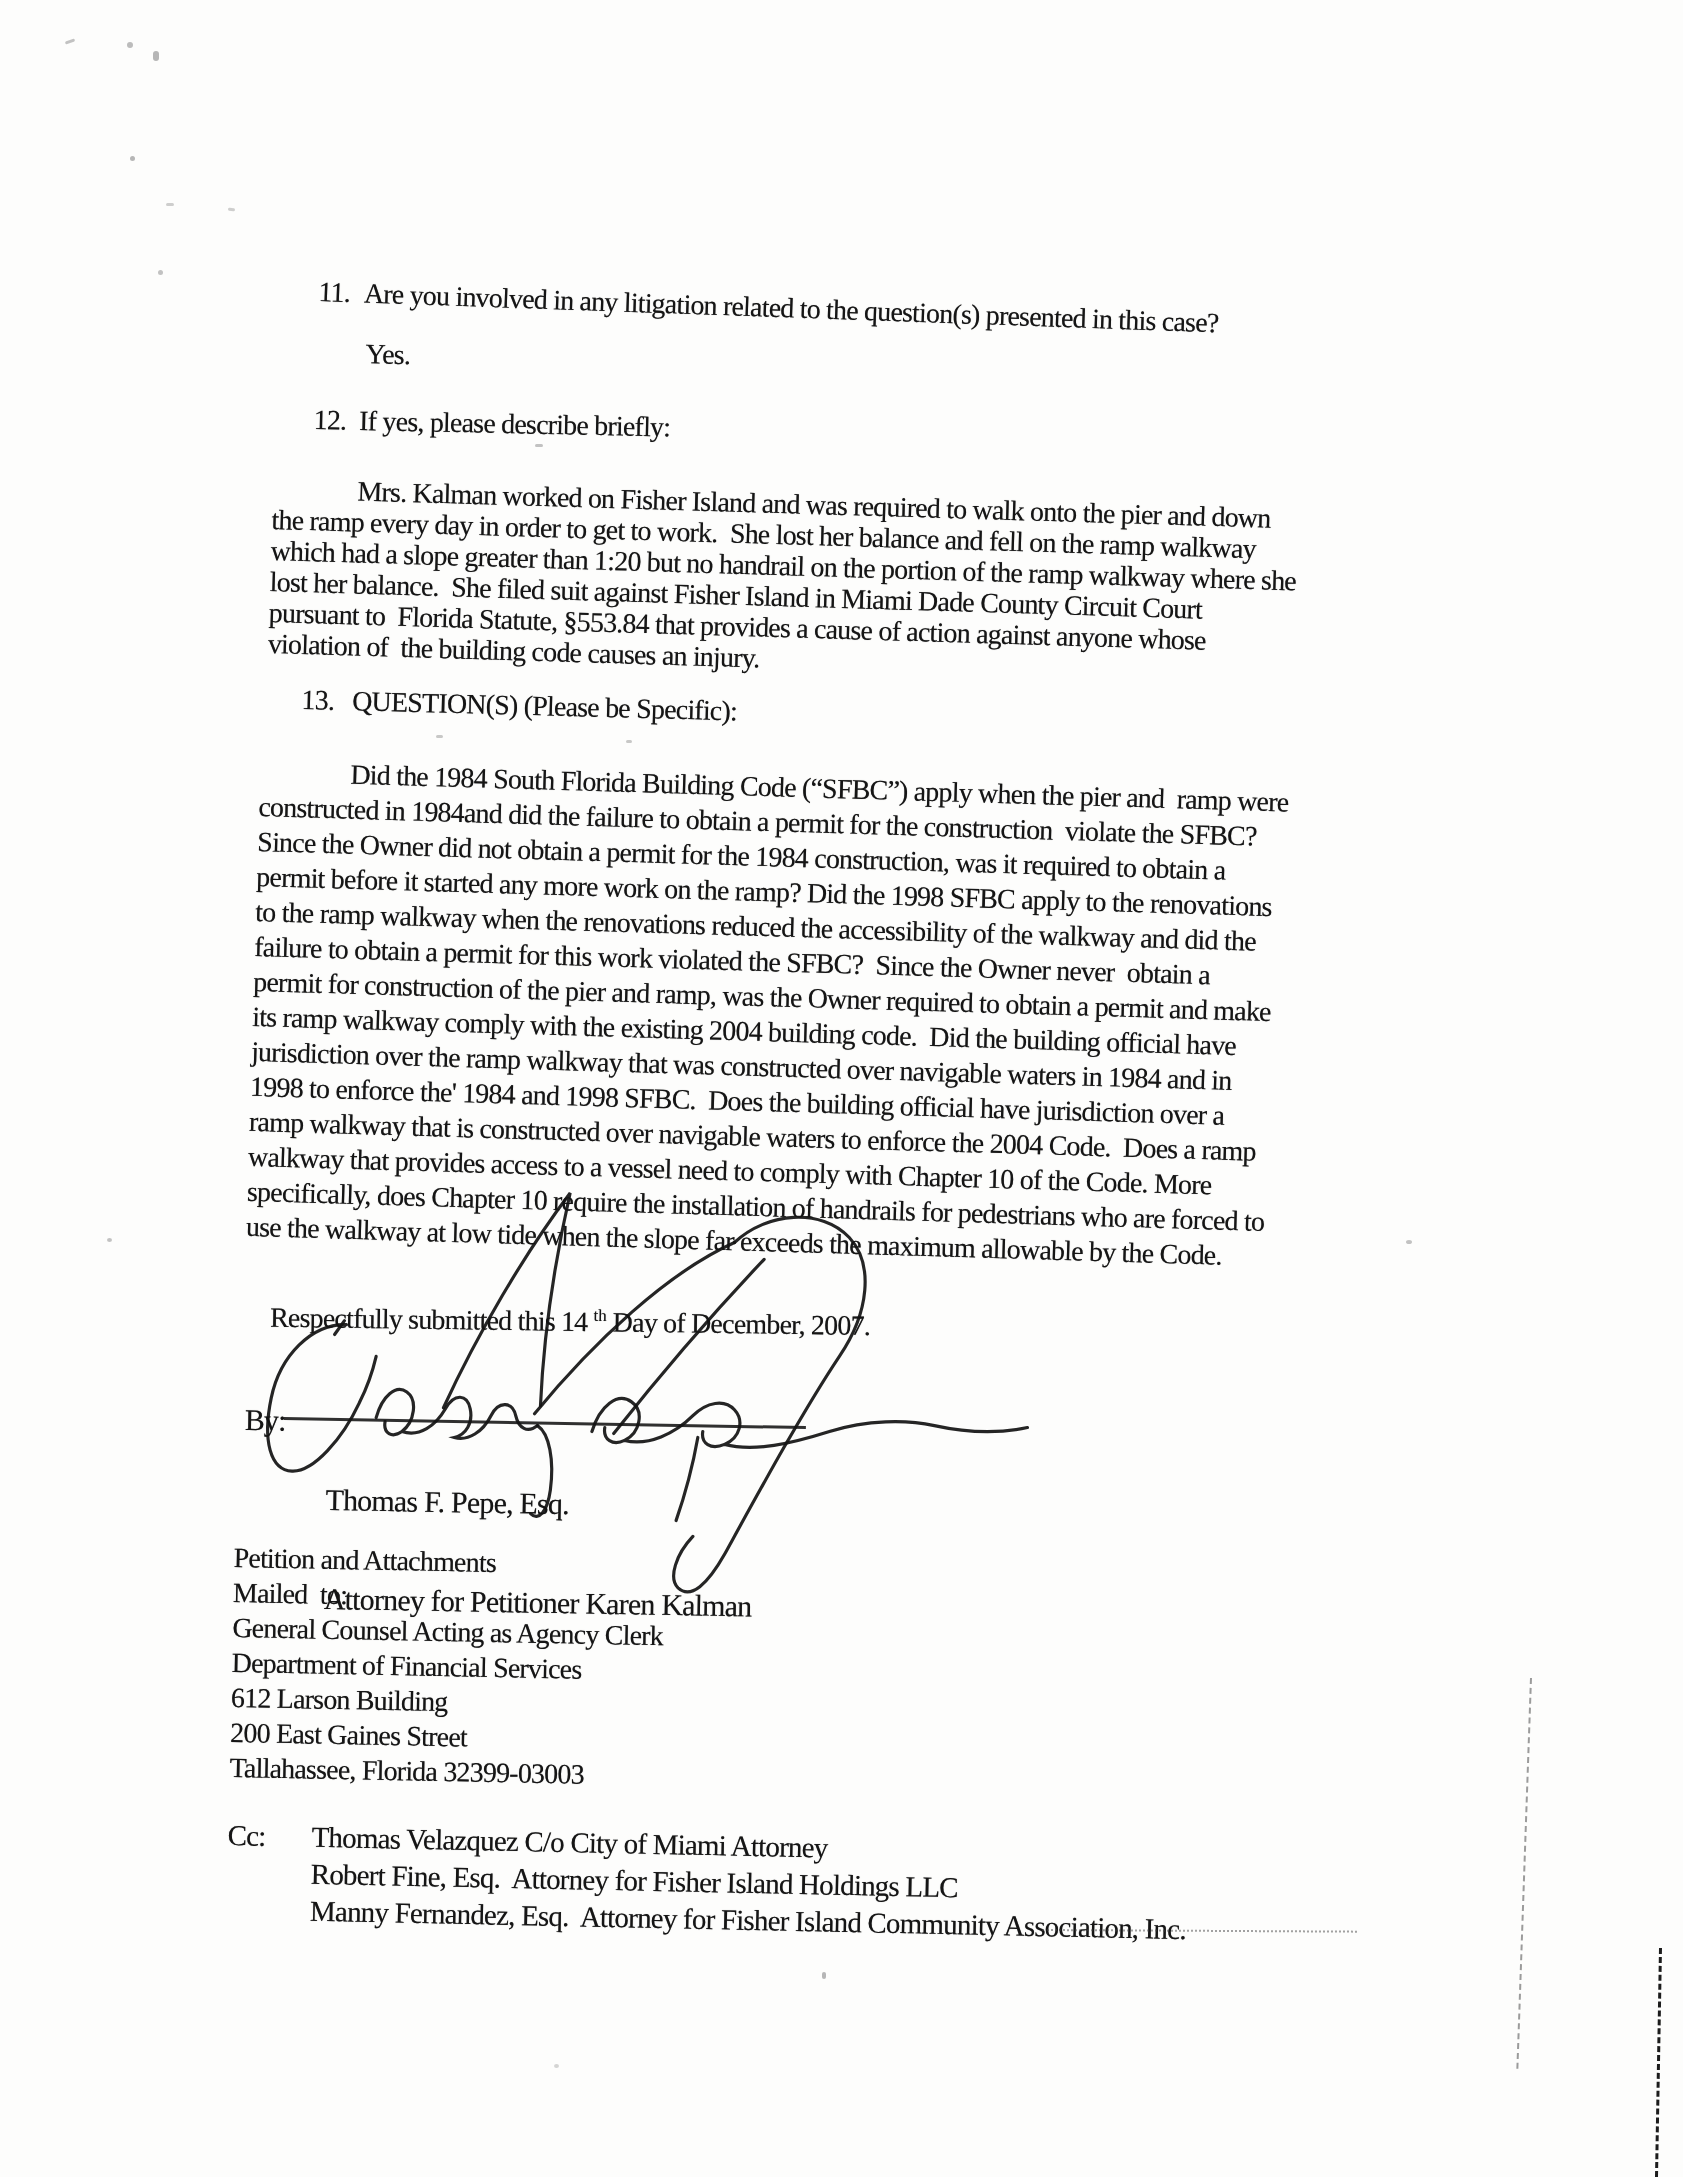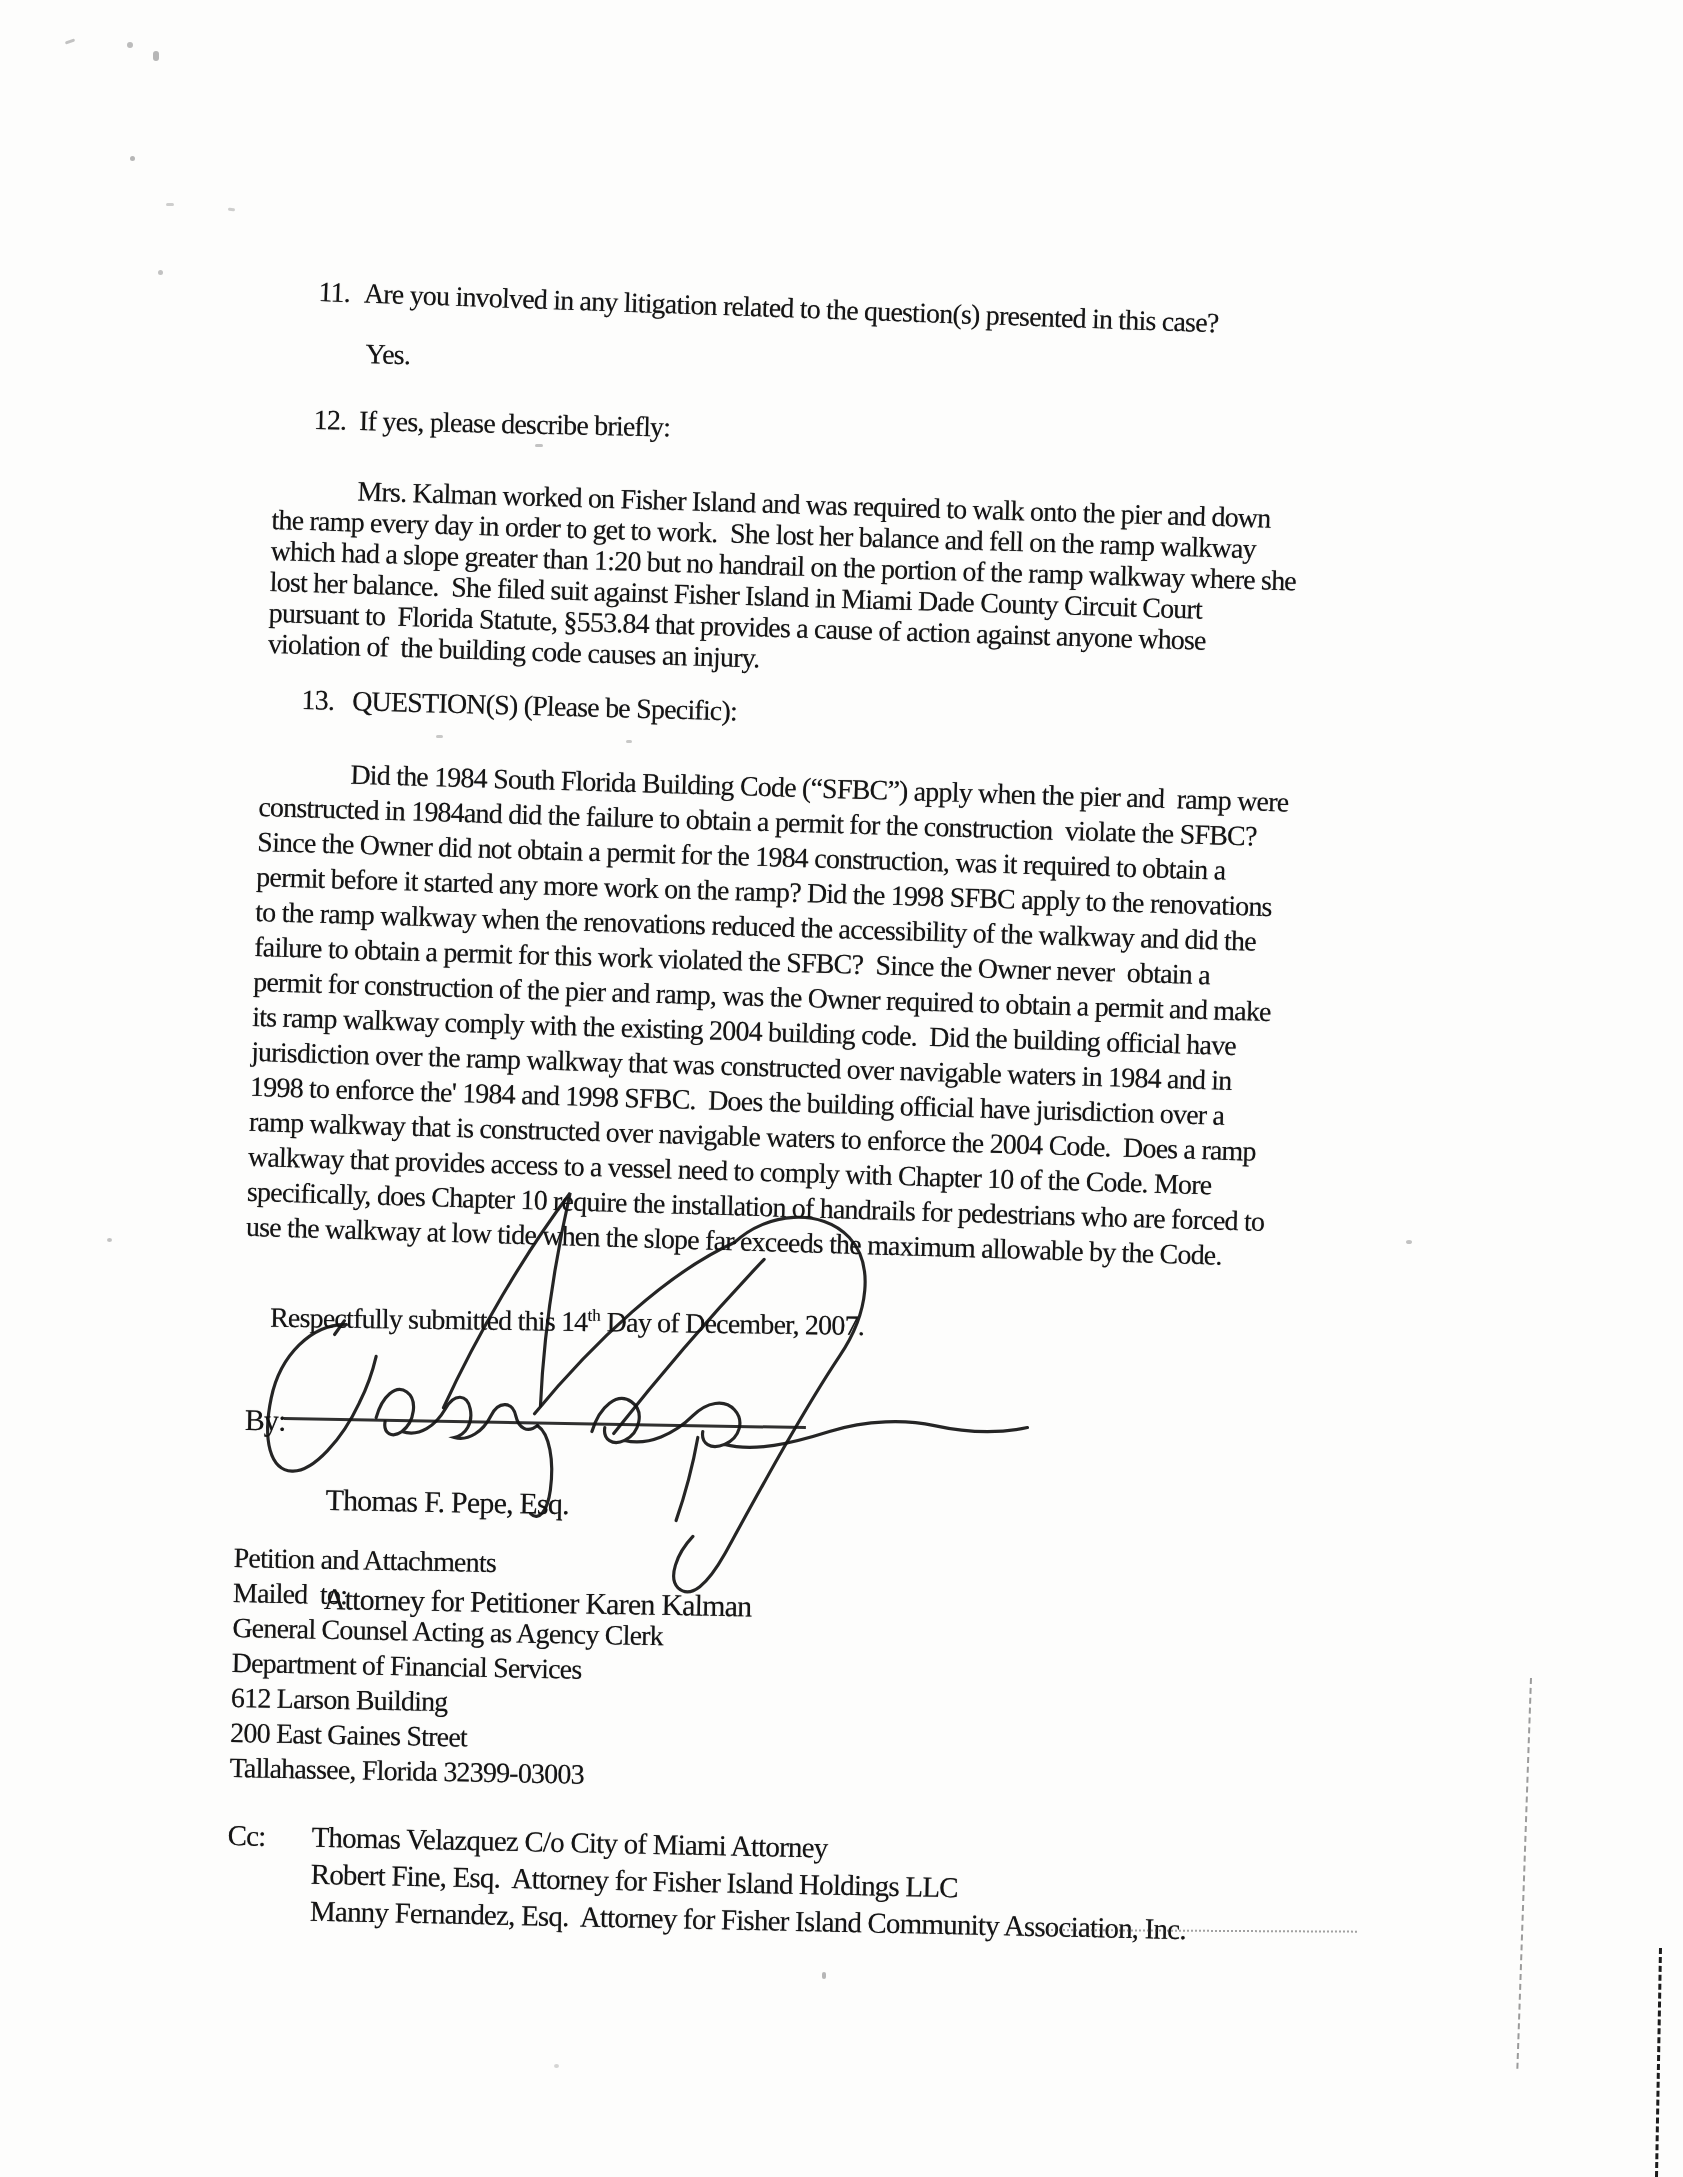--- a/index.html
+++ b/index.html
@@ -18,21 +18,21 @@
   .tline{white-space:pre;}
   .itemline{display:flex;}
   .item-num{display:inline-block;}
   #q11 .item-text{margin-left:14px;}
   #q12 .item-text{margin-left:13px;}
   #q13 .item-text{margin-left:18px;}
   #para12{line-height:31px;}
   #para12 .tline:first-child{padding-left:85px;}
   #para13{line-height:35px;}
   #para13 .tline:first-child{padding-left:91px;}
-  #respectfully sup{font-size:0.6em;letter-spacing:0;}
+  #respectfully sup{font-size:0.6em;letter-spacing:0;padding-left:6px;}
   #by-block,#sig-names{font-size:30px;}
   #sig-names{line-height:33px;}
   #mailing{line-height:35px;}
   #cc-block{display:flex;font-size:29px;line-height:37px;}
   #cc-label{width:84px;flex:0 0 84px;}
   #sig-rule{
     position:absolute;left:284px;top:1417px;width:522px;height:3px;
     background:#191919;transform:rotate(1.0deg);transform-origin:0 0;
     opacity:.9;
   }

